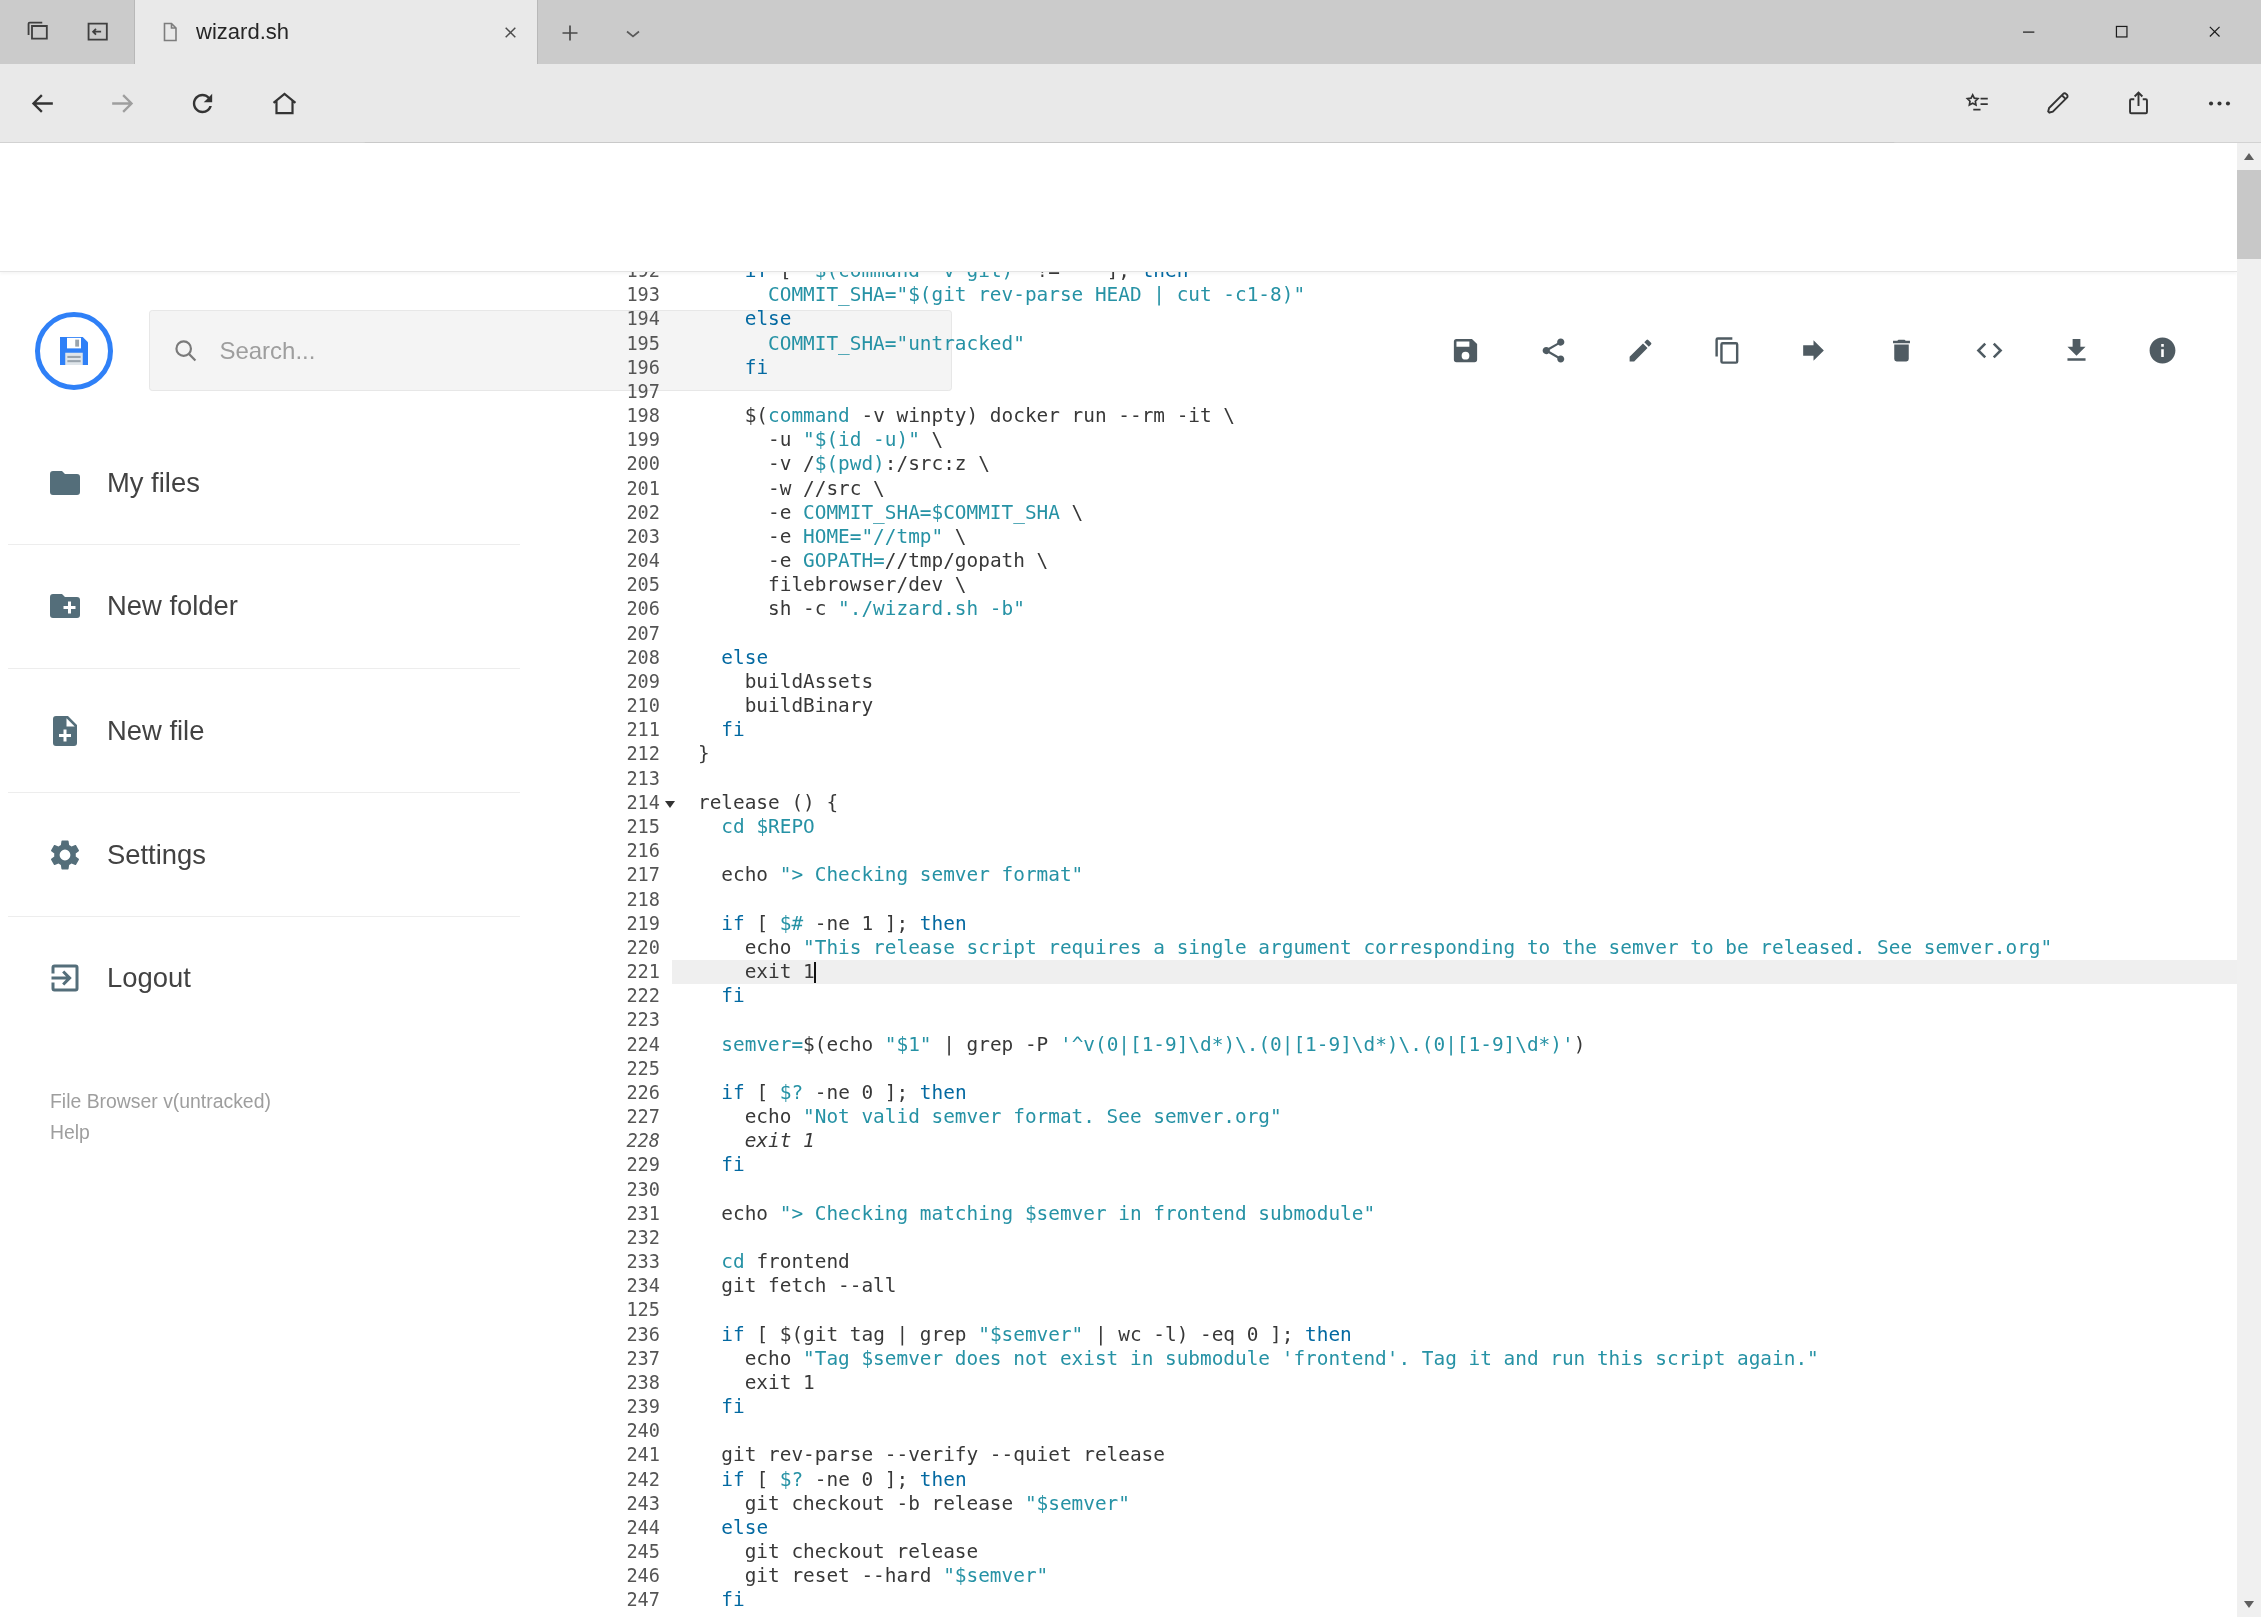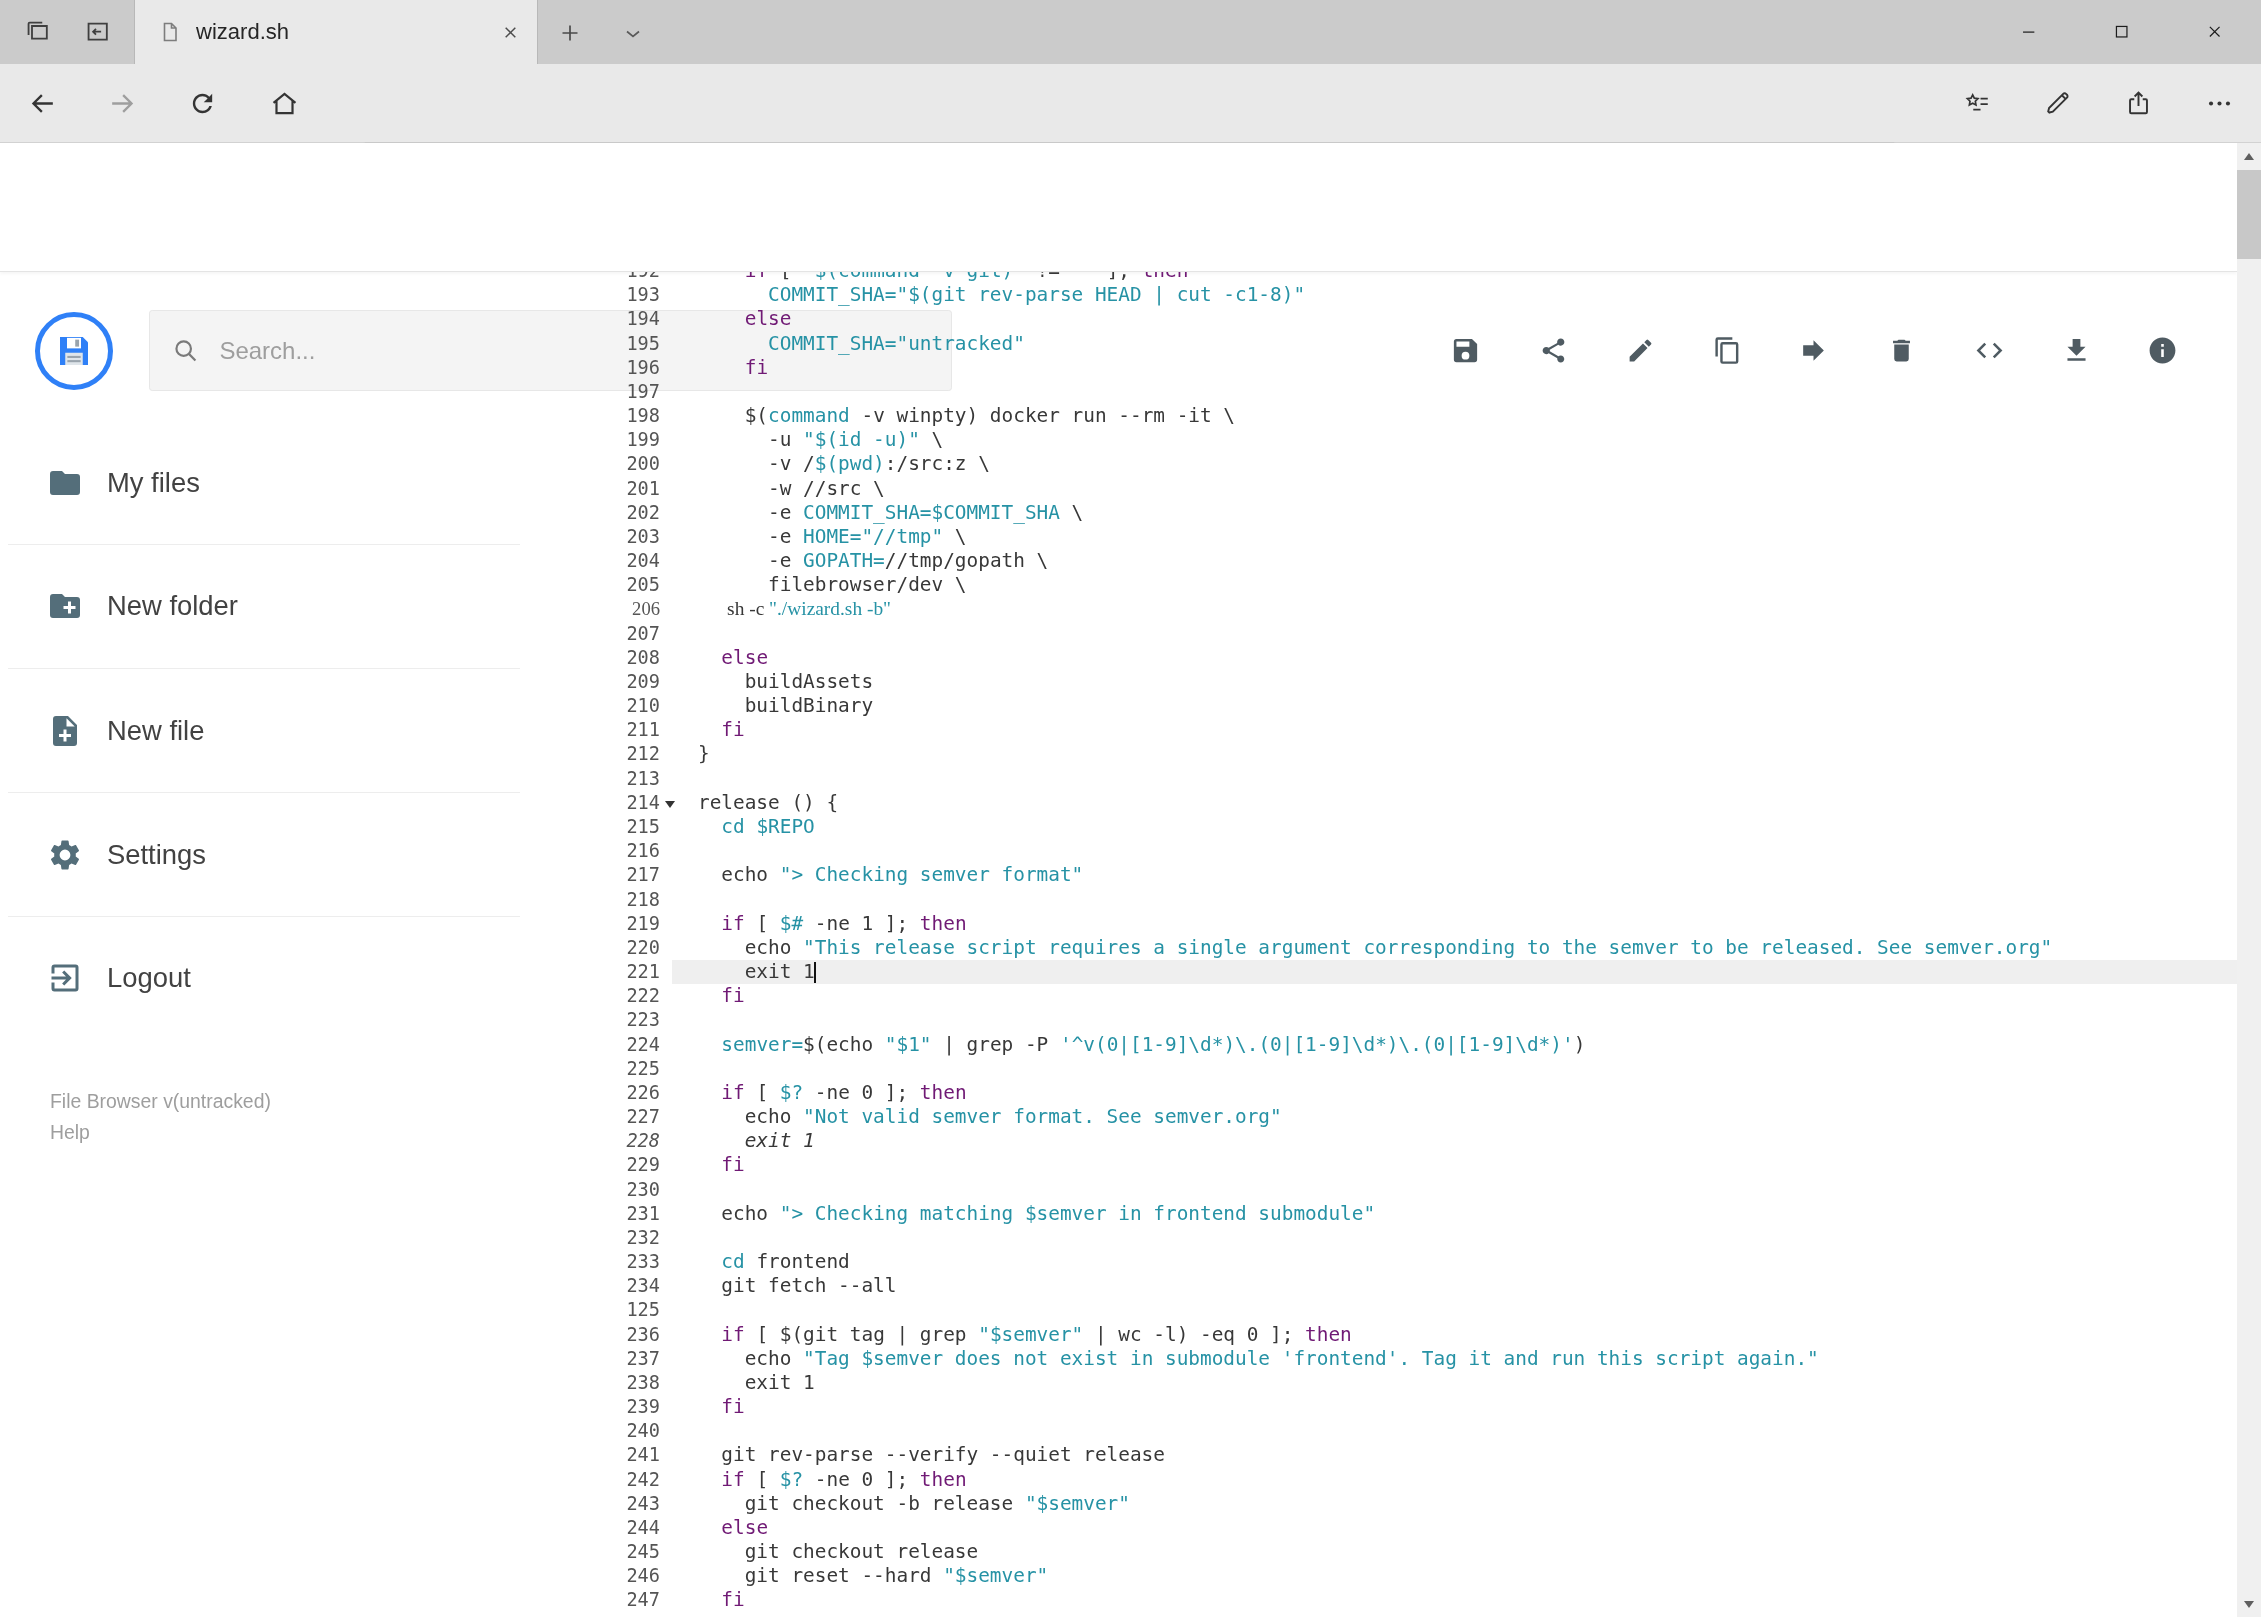--- a/index.html
+++ b/index.html
@@ -48,21 +48,21 @@
 
   
   .code-area{position:absolute;left:0;right:0;top:129px;bottom:0;overflow:hidden;font-family:"DejaVu Sans Mono",monospace;font-size:19.4px}
   .crow{position:absolute;left:0;right:0;height:24px;line-height:24px}
   .crow .hl{position:absolute;left:672px;right:0;top:0;height:100%;background:#efefef}
   .crow .ln{position:absolute;left:484px;width:176px;text-align:right;color:#555;font-size:18.6px}
   .crow .fold{position:absolute;left:665px;top:9.7px;width:0;height:0;border-left:5.7px solid transparent;border-right:5.7px solid transparent;border-top:7.3px solid #333}
   .crow .code{position:absolute;left:698px;white-space:pre}
   .crow .cursor{position:absolute;top:1.6px;width:1.6px;height:21px;background:#111}
   .tk-p{color:#383838}
-  .tk-k{color:#701a75}
+  .tk-k{color:#0369a1}
   .tk-t{color:#2692a5}
 
   
   .scrollbar{position:absolute;right:0;top:143px;bottom:0;width:24px;background:#f0f0f0}
   .sb-arrow{position:absolute;left:0;width:24px;height:26px;display:flex;align-items:center;justify-content:center}
   .sb-up{top:0}.sb-down{bottom:0}
   .tri-up{width:0;height:0;border-left:5.7px solid transparent;border-right:5.7px solid transparent;border-bottom:7.3px solid #5f5f5f}
   .tri-down{width:0;height:0;border-left:5.7px solid transparent;border-right:5.7px solid transparent;border-top:7.3px solid #5f5f5f}
   .sb-thumb{position:absolute;left:0;top:27.4px;width:24px;height:89px;background:#c8c8c8}
 
@@ -370,21 +370,21 @@
           <span class="code"><span class="tk-p">      -e </span><span class="tk-t">HOME="//tmp"</span><span class="tk-p"> \</span></span>
         </div>
         <div class="crow" style="top: 277px;">
           <span class="ln">204</span>
           <span class="code"><span class="tk-p">      -e </span><span class="tk-t">GOPATH=</span><span class="tk-p">//tmp/gopath \</span></span>
         </div>
         <div class="crow" style="top: 301px;">
           <span class="ln">205</span>
           <span class="code"><span class="tk-p">      filebrowser/dev \</span></span>
         </div>
-        <div class="crow" style="top: 325px; font-family: Liberation Serif, serif;">
+        <div class="crow" style="top: 325px;">
           <span class="ln">206</span>
           <span class="code"><span class="tk-p">      sh -c </span><span class="tk-t">"./wizard.sh -b"</span></span>
         </div>
         <div class="crow" style="top: 350px;">
           <span class="ln">207</span>
           <span class="code"></span>
         </div>
         <div class="crow" style="top: 374px;">
           <span class="ln">208</span>
           <span class="code"><span class="tk-p">  </span><span class="tk-k">else</span></span>

